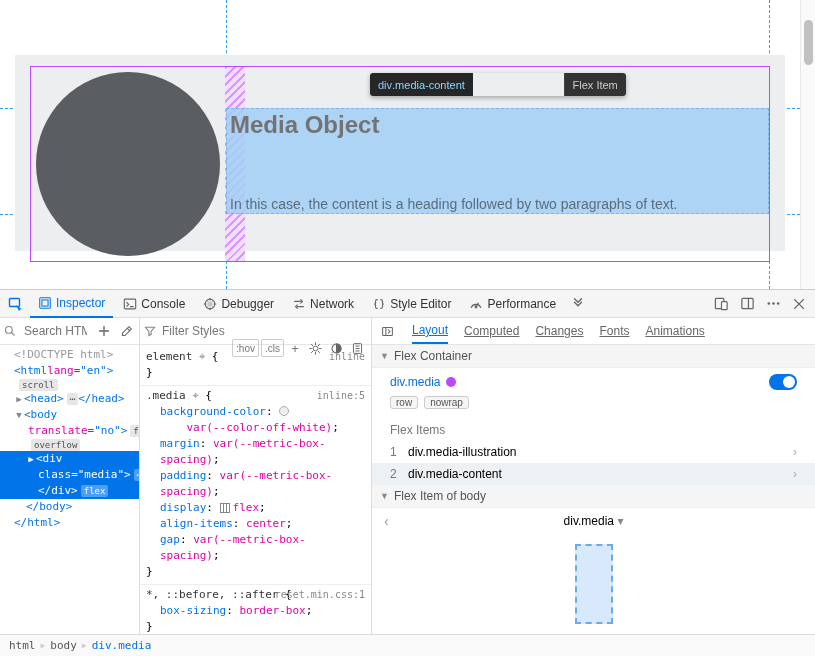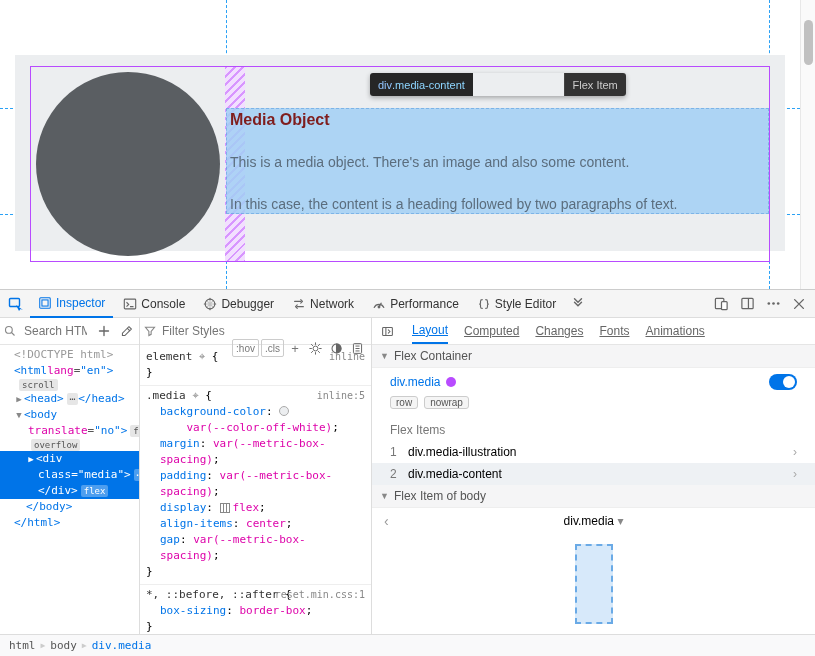--- a/index.html
+++ b/index.html
@@ -8,21 +8,21 @@
 .scrollbar-v { position: absolute; right: 0; top: 0; width: 15px; height: 100%; background: #fafafa; border-left: 1px solid #e8e8e8; }
 .scrollbar-v .thumb { position: absolute; top: 20px; left: 3px; width: 9px; height: 45px; background: #c1c1c1; border-radius: 5px; }
 .guide-h { position: absolute; left: 0; right: 15px; border-top: 1px dashed #2aa1f5; }
 .guide-v { position: absolute; top: 0; bottom: 0; border-left: 1px dashed #2aa1f5; }
 .media-outer { position: absolute; left: 15px; right: 30px; top: 55px; bottom: 38px; background: #eceef0; }
 .media-border { position: absolute; left: 30px; right: 45px; top: 66px; bottom: 27px; border: 1px solid #b84bff; }
 .media-illus { position: absolute; left: 31px; top: 67px; width: 194px; height: 194px; }
 .hatch { position: absolute; right: -20px; top: 0; width: 20px; height: 100%; background: repeating-linear-gradient(135deg, #d896ff 0, #d896ff 2px, #f2dfff 2px, #f2dfff 6px); }
 .circle { position: absolute; left: 5px; top: 5px; width: 184px; height: 184px; border-radius: 50%; background: #5a5e62; }
 .media-content-box { position: absolute; left: 226px; right: 46px; top: 108px; height: 106px; background: #a3d0f5; border: 1px dashed #6aaae6; opacity: 0.85; }
-.mc-heading { position: absolute; left: 230px; top: 111px; font-size: 16px; font-weight: 600; color: #7f1d1d; }
+.mc-heading { position: absolute; left: 230px; top: 111px; font-size: 24px; font-weight: 600; color: #737373; }
 .mc-p { position: absolute; left: 230px; font-size: 14px; color: #5b6d7d; }
 .tooltip { position: absolute; left: 370px; top: 73px; display: flex; align-items: center; border-radius: 3px; overflow: hidden; box-shadow: 0 2px 5px rgba(0,0,0,0.3); height: 23px; z-index: 10; }
 .tooltip .seg { padding: 0 8px; height: 100%; display: flex; align-items: center; font-size: 11px; color: #fff; }
 .tooltip .tag { background: #262626; }
 .tooltip .tag .el { color: #92c5ff; }
 .tooltip .tag .cls { color: #8ed6ff; }
 .tooltip .dims { background: #000; border-left: 1px solid #444; margin-top: 45px; }
 .tooltip .flex { background: #333; border-left: 1px solid #444; color: #ccc; }
 .tooltip::after { content: ''; position: absolute; left: 50%; bottom: -6px; margin-left: -6px; border: 6px solid transparent; border-top-color: #000; border-bottom: none; }
 .devtools { flex: 1; display: flex; flex-direction: column; border-top: 1px solid #ccc; background: #f9f9fa; min-height: 0; }
@@ -99,21 +99,20 @@
   <div class="guide-v" style="left:226px"></div>
   <div class="guide-v" style="left:769px"></div>
   <div class="media-outer"></div>
   <div class="media-border"></div>
   <div class="media-illus">
     <div class="circle"></div>
     <div class="hatch"></div>
   </div>
   <div class="media-content-box"></div>
   <div class="mc-heading">Media Object</div>
-  <div class="mc-p" style="top:154px">This is a media object. There's an image and also some content.</div>
   <div class="mc-p" style="top:196px">In this case, the content is a heading followed by two paragraphs of text.</div>
   <div class="tooltip">
     <div class="seg tag">
         <span class="el">div</span>
         <span class="cls">.media-content</span>
       </div>
     <div class="seg dims">540.75 × 105.6</div>
     <div class="seg flex">Flex Item</div>
   </div>
   <div class="scrollbar-v">
@@ -152,31 +151,31 @@
       <span>Debugger</span>
     </div>
     <div class="tool-btn">
       <svg width="14" height="14" viewBox="0 0 16 16" fill="none" stroke="#666" stroke-width="1.3" stroke-linecap="round">
           <path d="M3 5 h7 M12 5 l-2 -2 M12 5 l-2 2 M13 11 h-7 M4 11 l2 -2 M4 11 l2 2"></path>
         </svg>
       <span>Network</span>
     </div>
     <div class="tool-btn">
       <svg width="14" height="14" viewBox="0 0 16 16" fill="none" stroke="#666" stroke-width="1.3" stroke-linecap="round">
+          <path d="M6 3 q-2 0 -2 2 v2 q0 1 -1.5 1 q1.5 0 1.5 1 v2 q0 2 2 2 M10 3 q2 0 2 2 v2 q0 1 1.5 1 q-1.5 0 -1.5 1 v2 q0 2 -2 2"></path>
+        </svg>
+      <span>Style Editor</span>
+    </div>
+    <div class="tool-btn">
+      <svg width="14" height="14" viewBox="0 0 16 16" fill="none" stroke="#666" stroke-width="1.3" stroke-linecap="round">
           <path d="M2.5 12 a6 6 0 0 1 11 0"></path>
           <path d="M8 11 l2.5 -4"></path>
           <circle cx="8" cy="11.5" r="1" fill="#666"></circle>
         </svg>
       <span>Performance</span>
-    </div>
-    <div class="tool-btn">
-      <svg width="14" height="14" viewBox="0 0 16 16" fill="none" stroke="#666" stroke-width="1.3" stroke-linecap="round">
-          <path d="M6 3 q-2 0 -2 2 v2 q0 1 -1.5 1 q1.5 0 1.5 1 v2 q0 2 2 2 M10 3 q2 0 2 2 v2 q0 1 1.5 1 q-1.5 0 -1.5 1 v2 q0 2 -2 2"></path>
-        </svg>
-      <span>Style Editor</span>
     </div>
     <div class="icon-btn">
       <svg width="14" height="14" viewBox="0 0 16 16" fill="none" stroke="#666" stroke-width="1.6" stroke-linecap="round">
           <path d="M4 6 l4 4 l4 -4 M4 2 l4 4 l4 -4"></path>
         </svg>
     </div>
     <div class="spacer"></div>
     <div class="icon-btn">
       <svg width="15" height="15" viewBox="0 0 16 16" fill="none" stroke="#666" stroke-width="1.3">
           <rect x="1.5" y="2.5" width="9" height="11" rx="1"></rect>

